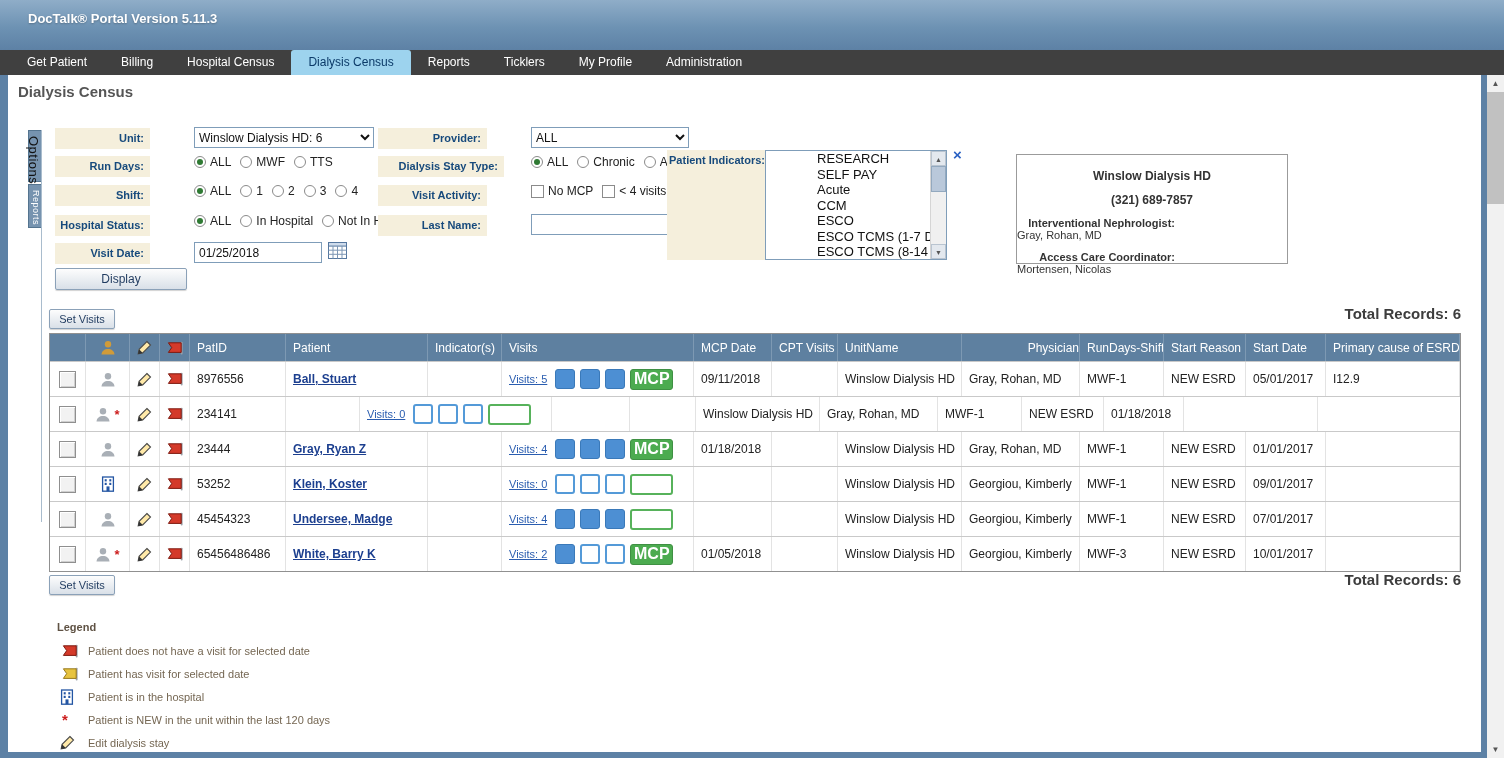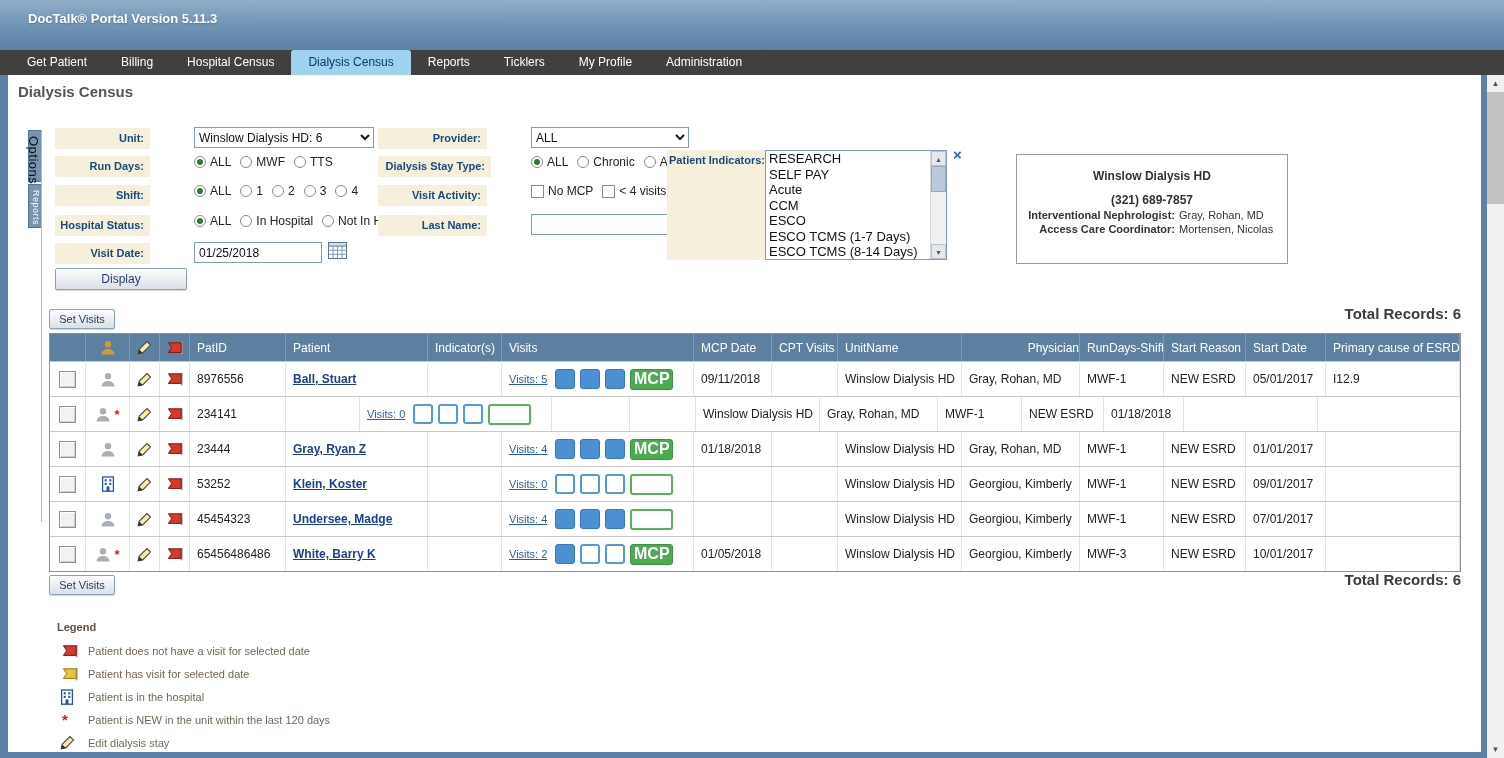--- a/index.html
+++ b/index.html
@@ -33,32 +33,32 @@
 .radio.on::after{content:"";position:absolute;left:2px;top:2px;width:6px;height:6px;border-radius:50%;background:#2f7a33;}
 .chk{width:13px;height:13px;border:1px solid #8b8b8b;background:#fff;margin-right:4px;flex:none;}
 .rlbl{font-size:12px;color:#222;white-space:nowrap;}
 select.sel,input.txt{font-family:inherit;font-size:12px;height:21px;border:1px solid #7f9db9;background:#fff;color:#111;}
 input.txt{padding:0 4px;}
 .cal{margin-left:6px;display:inline-flex;cursor:pointer;}
 .btn{position:absolute;height:22px;font-family:inherit;font-size:12px;color:#1f3a5f;background:linear-gradient(#fdfdfd,#d9e0e8);border:1px solid #8ba1b8;border-radius:2px;cursor:pointer;box-shadow:0 1px 1px rgba(0,0,0,.18);}
 .setv{width:66px;height:20px;font-size:11px;}
 
 .listbox{position:absolute;left:757px;top:75px;width:182px;height:110px;border:1px solid #7f9db9;background:#fff;display:flex;}
-.opts{flex:1;overflow:hidden;}
+.opts{flex:1;overflow:hidden;margin-left:48px;}
 .opt{font-size:13px;line-height:15.5px;padding-left:3px;white-space:nowrap;color:#111;cursor:pointer;}
 .lb-sb{width:16px;background:#f0f0f0;border-left:1px solid #d5d5d5;position:relative;flex:none;}
 .lb-ar{height:15px;font-size:7px;color:#555;text-align:center;line-height:15px;background:#e3e8ee;border:1px solid #b9c4d0;cursor:pointer;}
 .lb-ar.down{position:absolute;bottom:0;left:0;right:0;}
 .lb-thumb{position:absolute;top:15px;left:0;right:0;height:26px;background:#b9c8da;border:1px solid #93a9bf;cursor:pointer;}
 .clear-x{position:absolute;left:945px;top:73px;color:#2b62c4;font-weight:bold;font-size:15px;line-height:14px;cursor:pointer;}
 
 .info-box{position:absolute;left:1008px;top:79px;width:272px;height:110px;border:1px solid #9b9b9b;background:#fff;font-size:11px;color:#333;}
 .ib-name{margin-top:14px;text-align:center;font-weight:bold;font-size:12px;}
 .ib-phone{margin-top:10px;text-align:center;font-weight:bold;font-size:12px;}
-.ib-row{display:flex;margin-top:2px;}
+.ib-row{display:flex;margin-top:10px;flex-direction:column;}
 .ib-lbl{width:158px;text-align:right;font-weight:bold;flex:none;margin-right:4px;}
 
 .grid{position:absolute;left:41px;top:258px;width:1412px;border:1px solid #909090;background:#fff;}
 .ghead{display:flex;height:27px;background:#5e80a0;}
 .hcell{flex:none;font-size:12px;color:#fff;padding:7px 0 0 7px;border-right:1px solid #7d99b3;overflow:hidden;white-space:nowrap;}
 .hcell.center{display:flex;align-items:center;justify-content:center;padding:0;}
 .grow{display:flex;height:35px;background:#fff;border-top:1px solid #c9c9c9;}
 .gcell{flex:none;display:flex;align-items:center;padding-left:7px;font-size:12px;color:#222;border-right:1px solid #e3e3e3;overflow:hidden;white-space:nowrap;}
 .gcell.center{justify-content:center;padding-left:0;}
 .rowchk{width:17px;height:17px;background:#f2f2f2;border:1px solid #8f8f8f;box-shadow:inset 1px 1px 0 #fff,inset -1px -1px 0 #cfcfcf;cursor:pointer;}
@@ -183,21 +183,21 @@
           <path d="M5 4.1V16.5M9.5 4.1V16.5M14 4.1V16.5M0.5 8.2h18M0.5 12.3h18" stroke="#7d97b5" fill="none"></path>
         </svg>
       </span>
   </div>
   <button class="btn" style="left:47px;top:193px;width:132px">Display</button>
 
   <div class="flabel" style="left:370px;top:53px;width:109px">Provider:</div>
   <div class="fctrl" style="left:483px;top:52px">
     <select class="sel" style="width:158px"><option>ALL</option></select>
   </div>
-  <div class="flabel" style="left:370px;top:81px;width:113px">Dialysis Stay Type:</div>
+  <div class="flabel" style="left:370px;top:81px;width:126px">Dialysis Stay Type:</div>
   <div class="fctrl" style="left:483px;top:80px">
       <span class="ropt">
         <span class="radio on"></span>
         <span class="rlbl">ALL</span>
       </span>
       <span class="ropt">
         <span class="radio"></span>
         <span class="rlbl">Chronic</span>
       </span>
       <span class="ropt">

